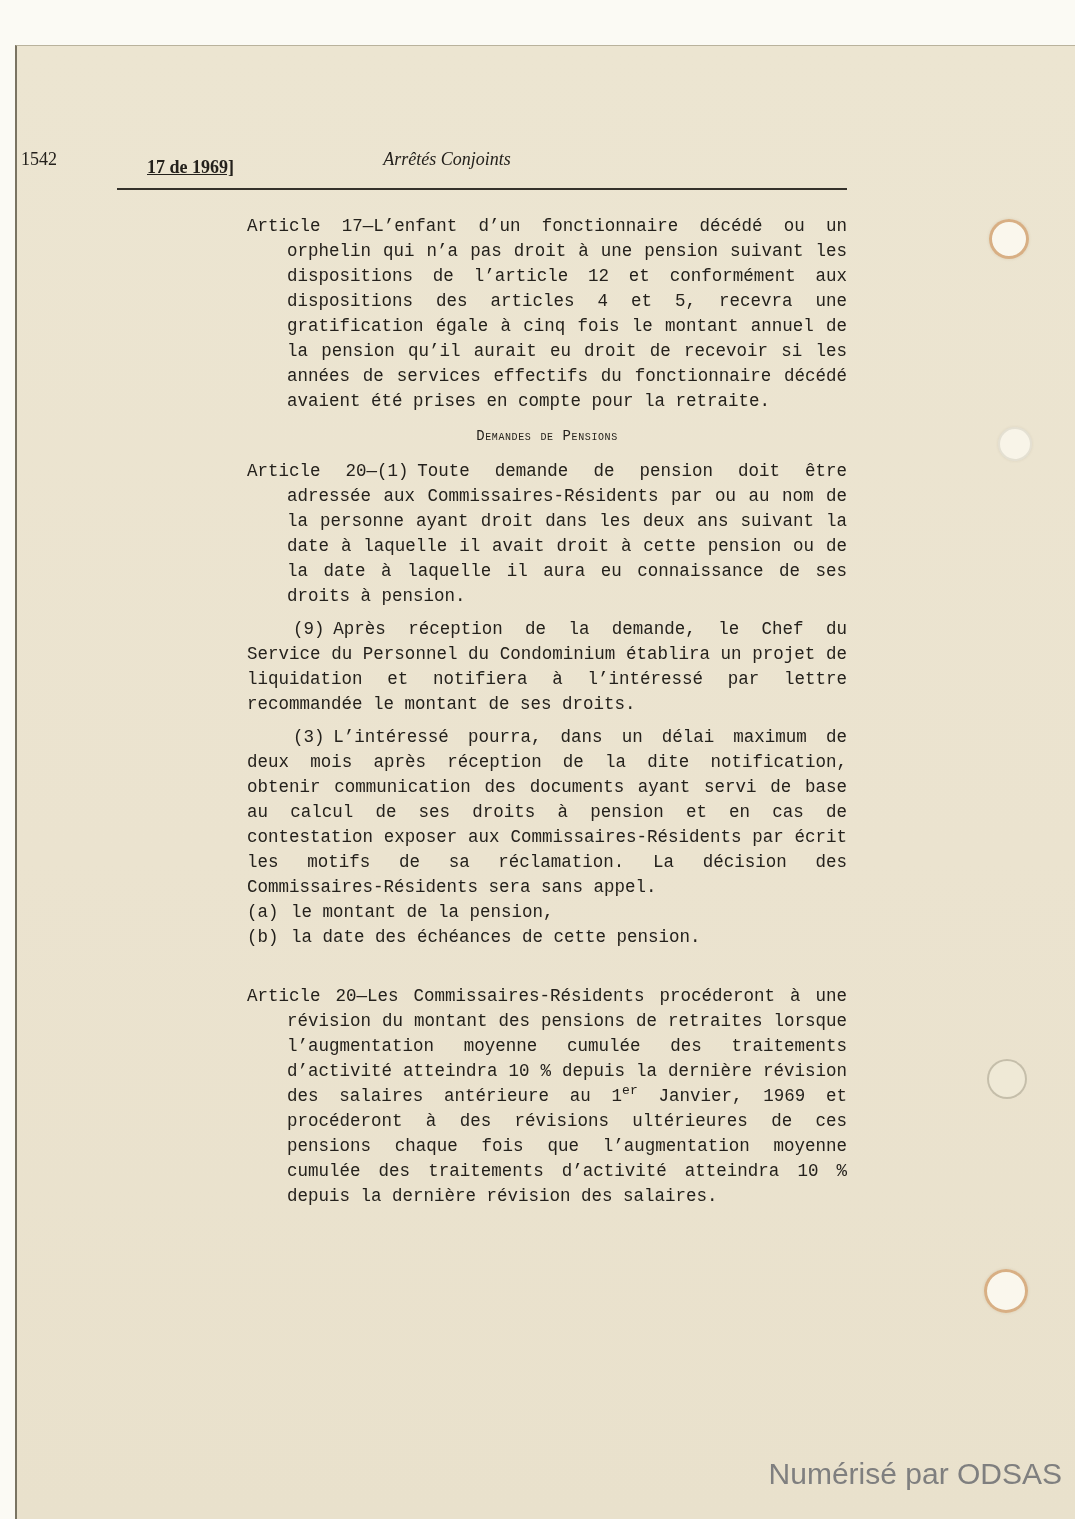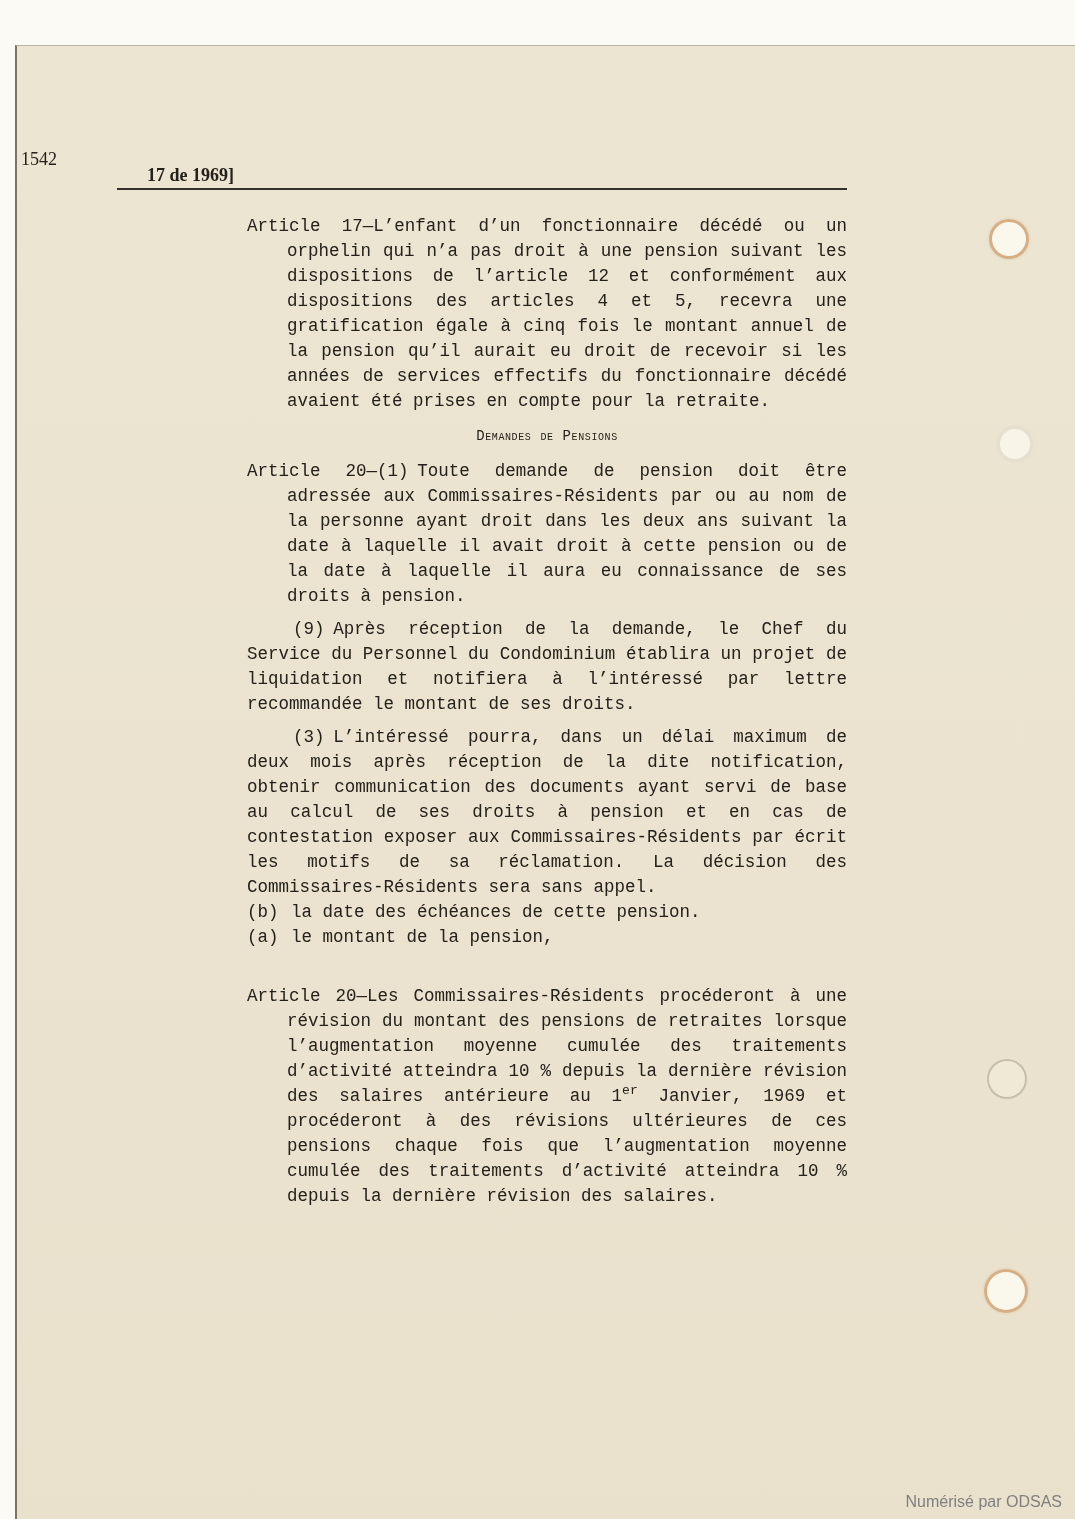--- a/index.html
+++ b/index.html
@@ -23,21 +23,21 @@
   .page-inner { padding-top: 103px; }
 
   
   .header-row {
     position: relative;
     width: 730px;
     height: 26px;
     font-size: 18px;
   }
   .header-row .page-number { position: absolute; left: 4px; top: 0; }
-  .header-row .issue-ref   { position: absolute; left: 130px; top: 16px; font-weight: bold; }
+  .header-row .issue-ref   { position: absolute; left: 130px; top: 8px; font-weight: bold; text-decoration: underline; }
   .header-row .running-title {
     position: absolute; left: 130px; top: 0; width: 600px;
     text-align: center; font-style: italic;
   }
   .rule {
     margin: 13px 0 0 100px;
     width: 730px; height: 2px;
     background: #35322b;
   }
 
@@ -92,60 +92,61 @@
     background: #efe9d6;
     box-shadow: inset 0 0 0 2px rgba(120,113,90,0.35);
   }
   .hole-1 { left: 972px; top: 173px;  width: 40px; height: 40px; }
   .hole-2 { left: 981px; top: 381px;  width: 34px; height: 34px; }
   .hole-3 { left: 970px; top: 1013px; width: 40px; height: 40px; }
   .hole-4 { left: 967px; top: 1223px; width: 44px; height: 44px; }
 
   .watermark {
     position: absolute;
-    right: 13px; bottom: 8px;
+    right: 13px; bottom: 28px;
     font-family: "Liberation Sans", "DejaVu Sans", sans-serif;
-    font-size: 16px;
+    font-size: 30px;
     color: #7f7f7f;
   }
 </style>
 </head>
 <body>
 
 <div class="page">
 
   <div class="hole rust hole-1"></div>
   <div class="hole hole-2"></div>
   <div class="hole ring hole-3"></div>
   <div class="hole rust hole-4"></div>
 
   <div class="page-inner">
 
     <div class="header-row">
       <span class="page-number">1542</span>
       <span class="issue-ref">17 de 1969]</span>
+      <span class="running-title">Arrêtés Conjoints</span>
     </div>
     <div class="rule"></div>
 
     <div class="text-block">
 
       <p class="hang">Article 17—L’enfant d’un fonctionnaire décédé ou un orphelin qui n’a pas droit à une pension suivant les dispositions de l’article 12 et conformément aux dispositions des articles 4 et 5, recevra une gratification égale à cinq fois le montant annuel de la pension qu’il aurait eu droit de recevoir si les années de services effectifs du fonctionnaire décédé avaient été prises en compte pour la retraite.</p>
 
       <p class="chapter-subtitle">Demandes de Pensions</p>
 
       <p class="hang mt-para">Article 20—(1) Toute demande de pension doit être adressée aux Commissaires-Résidents par ou au nom de la personne ayant droit dans les deux ans suivant la date à laquelle il avait droit à cette pension ou de la date à laquelle il aura eu connaissance de ses droits à pension.</p>
       <p class="sub mt-sub">(9) Après réception de la demande, le Chef du Service du Personnel du Condominium établira un projet de liquidation et notifiera à l’intéressé par lettre recommandée le montant de ses droits.</p>
       <p class="sub mt-sub">(3) L’intéressé pourra, dans un délai maximum de deux mois après réception de la dite notification, obtenir communication des documents ayant servi de base au calcul de ses droits à pension et en cas de contestation exposer aux Commissaires-Résidents par écrit les motifs de sa réclamation. La décision des Commissaires-Résidents sera sans appel.</p>
 
 
       <p class="list-item">
-        <span class="list-label">(b)</span><span>la date des échéances de cette pension.</span>
+        <span class="list-label">(a)</span><span>le montant de la pension,</span>
       </p>
       <p class="list-item">
-        <span class="list-label">(a)</span><span>le montant de la pension,</span>
+        <span class="list-label">(b)</span><span>la date des échéances de cette pension.</span>
       </p>
 
       <p class="hang mt-art20"><span>Article 20—Les Commissaires-Résidents procéderont à une révision du montant des pensions de retraites lorsque l’augmentation moyenne cumulée des traitements d’activité atteindra 10&nbsp;% depuis la dernière révision des salaires antérieure au 1</span><span class="sup">er</span><span> Janvier, 1969 et procéderont à des révisions ultérieures de ces pensions chaque fois que l’augmentation moyenne cumulée des traitements d’activité atteindra 10&nbsp;% depuis la dernière révision des salaires.</span></p>
 
     </div>
   </div>
 
   <div class="watermark">Numérisé par ODSAS</div>
 </div>
 

